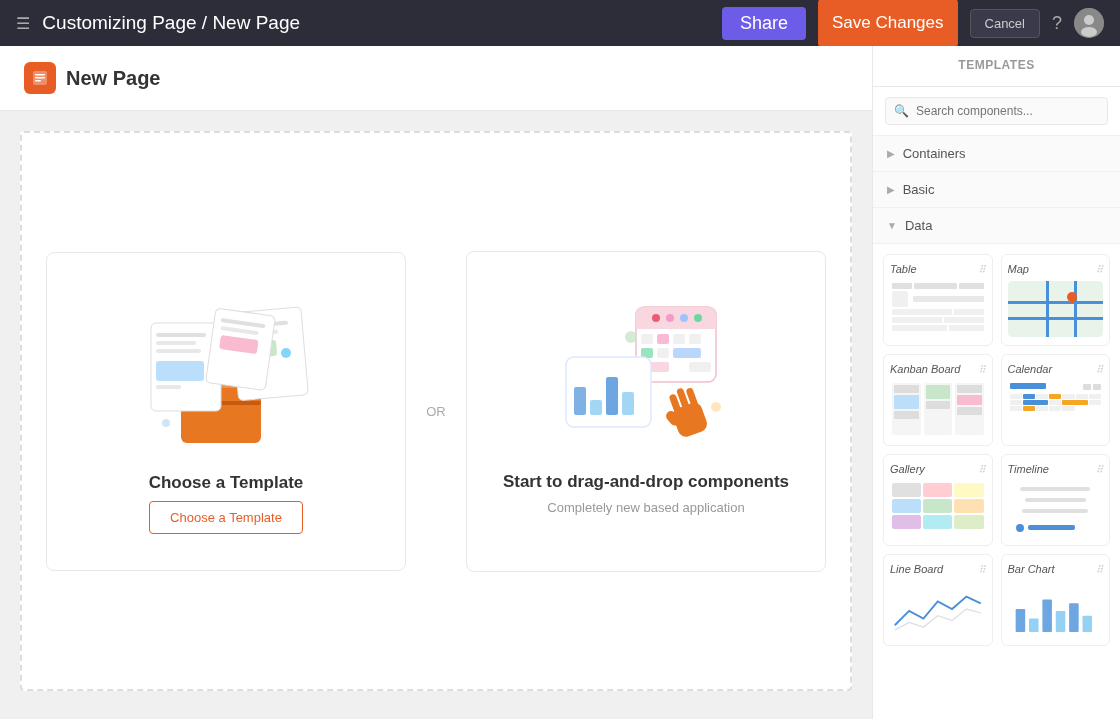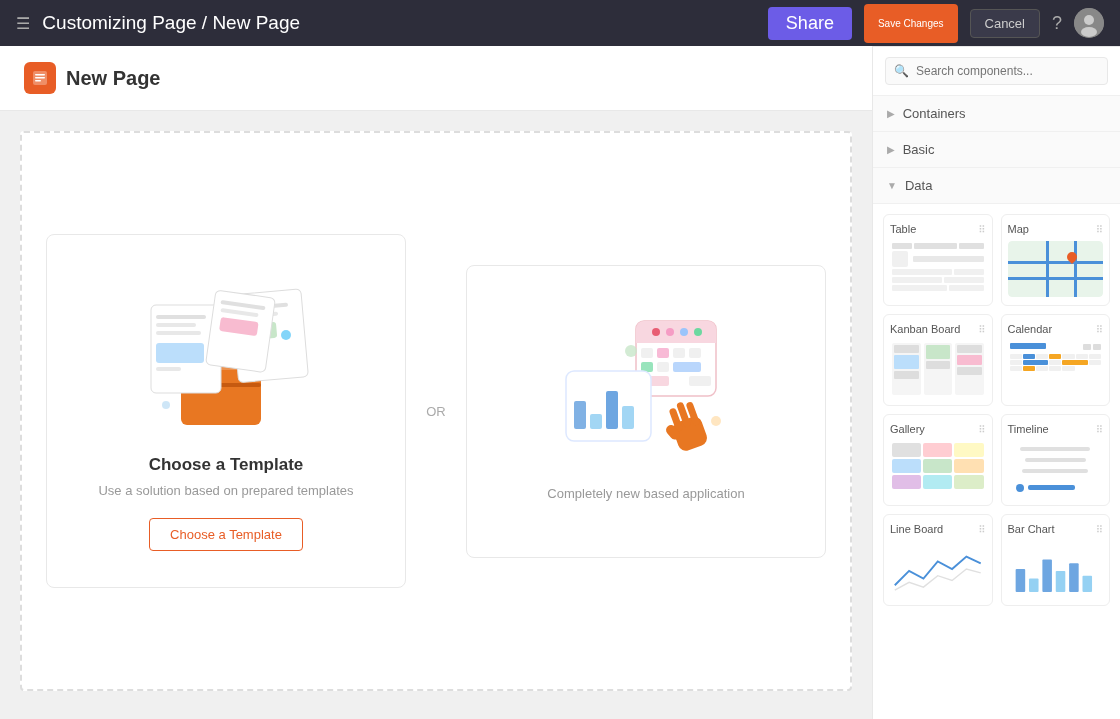--- a/index.html
+++ b/index.html
@@ -28,21 +28,21 @@
       font-size: 18px;
       cursor: pointer;
       font-weight: 500;
     }
     .btn-save-changes {
       background: #e85d26;
       color: #fff;
       border: none;
       border-radius: 4px;
       padding: 14px 14px;
-      font-size: 10px;
+      font-size: 17px;
       cursor: pointer;
       font-weight: 500;
     }
     .btn-cancel {
       background: #3a3a4a;
       color: #ccc;
       border: 1px solid #555;
       border-radius: 4px;
       padding: 6px 14px;
       font-size: 13px;
@@ -244,20 +244,21 @@
       border-radius: 6px;
       padding: 8px 6px;
       cursor: pointer;
       position: relative;
     }
     .component-card-header {
       display: flex;
       justify-content: space-between;
       align-items: center;
       margin-bottom: 6px;
+      font-style: italic;
     }
     .component-name { font-size: 11px; color: #555; font-weight: 500; }
     .component-drag { color: #ccc; font-size: 10px; }
 
     .component-preview {
       width: 100%;
       height: 56px;
       border-radius: 4px;
       overflow: hidden;
     }
@@ -391,21 +392,20 @@
                 <rect x="90" y="15" width="60" height="75" rx="5" fill="#fff" stroke="#ddd" stroke-width="1" transform="rotate(8 90 15)"></rect>
                 <rect x="95" y="25" width="45" height="4" rx="2" fill="#e0e0e0" transform="rotate(8 95 25)"></rect>
                 <rect x="95" y="33" width="38" height="4" rx="2" fill="#e8e8e8" transform="rotate(8 95 33)"></rect>
                 <rect x="95" y="42" width="38" height="14" rx="3" fill="#f8bbd0" transform="rotate(8 95 42)"></rect>
 
                 <circle cx="160" cy="60" r="5" fill="#4fc3f7" opacity="0.7"></circle>
                 <circle cx="40" cy="130" r="4" fill="#aed6f1" opacity="0.6"></circle>
               </svg>
             </div>
             <div class="card-title">Choose a Template</div>
-            <div class="card-subtitle">Use a solution based on prepared templates</div>
             <button class="btn-choose-template">Choose a Template</button>
           </div>
 
           <div class="or-divider">OR</div>
 
           <div class="card">
             <div class="card-illustration illus-drag">
               <svg width="200" height="160" viewBox="0 0 200 160" fill="none" xmlns="http://www.w3.org/2000/svg">
 
                 <rect x="90" y="15" width="80" height="75" rx="8" fill="#fff" stroke="#f0c0c8" stroke-width="1.5"></rect>
@@ -441,31 +441,33 @@
                   <rect x="12" y="2" width="7" height="26" rx="3.5" fill="#e87722"></rect>
                   <rect x="21" y="5" width="7" height="24" rx="3.5" fill="#e87722"></rect>
 
                   <rect x="-8" y="22" width="10" height="16" rx="5" fill="#e87722" transform="rotate(-20 -8 22)"></rect>
                 </g>
 
                 <circle cx="85" cy="45" r="6" fill="#c8e6c9" opacity="0.8"></circle>
                 <circle cx="170" cy="115" r="5" fill="#ffe0b2" opacity="0.8"></circle>
               </svg>
             </div>
+            <div class="card-title">Start to drag-and-drop components</div>
             <div class="card-subtitle">Completely new based application</div>
           </div>
 
         </div>
       </div>
     </div>
   </div>
 
   <aside class="right-sidebar">
 
     <div class="sidebar-tabs">
+      <div class="sidebar-tab">Templates</div>
     </div>
 
     <div class="sidebar-search">
       <div class="search-wrapper">
         <span class="search-icon-inner">🔍</span>
         <input type="text" placeholder="Search components..." style="">
       </div>
     </div>
 
     <div class="sidebar-section">

